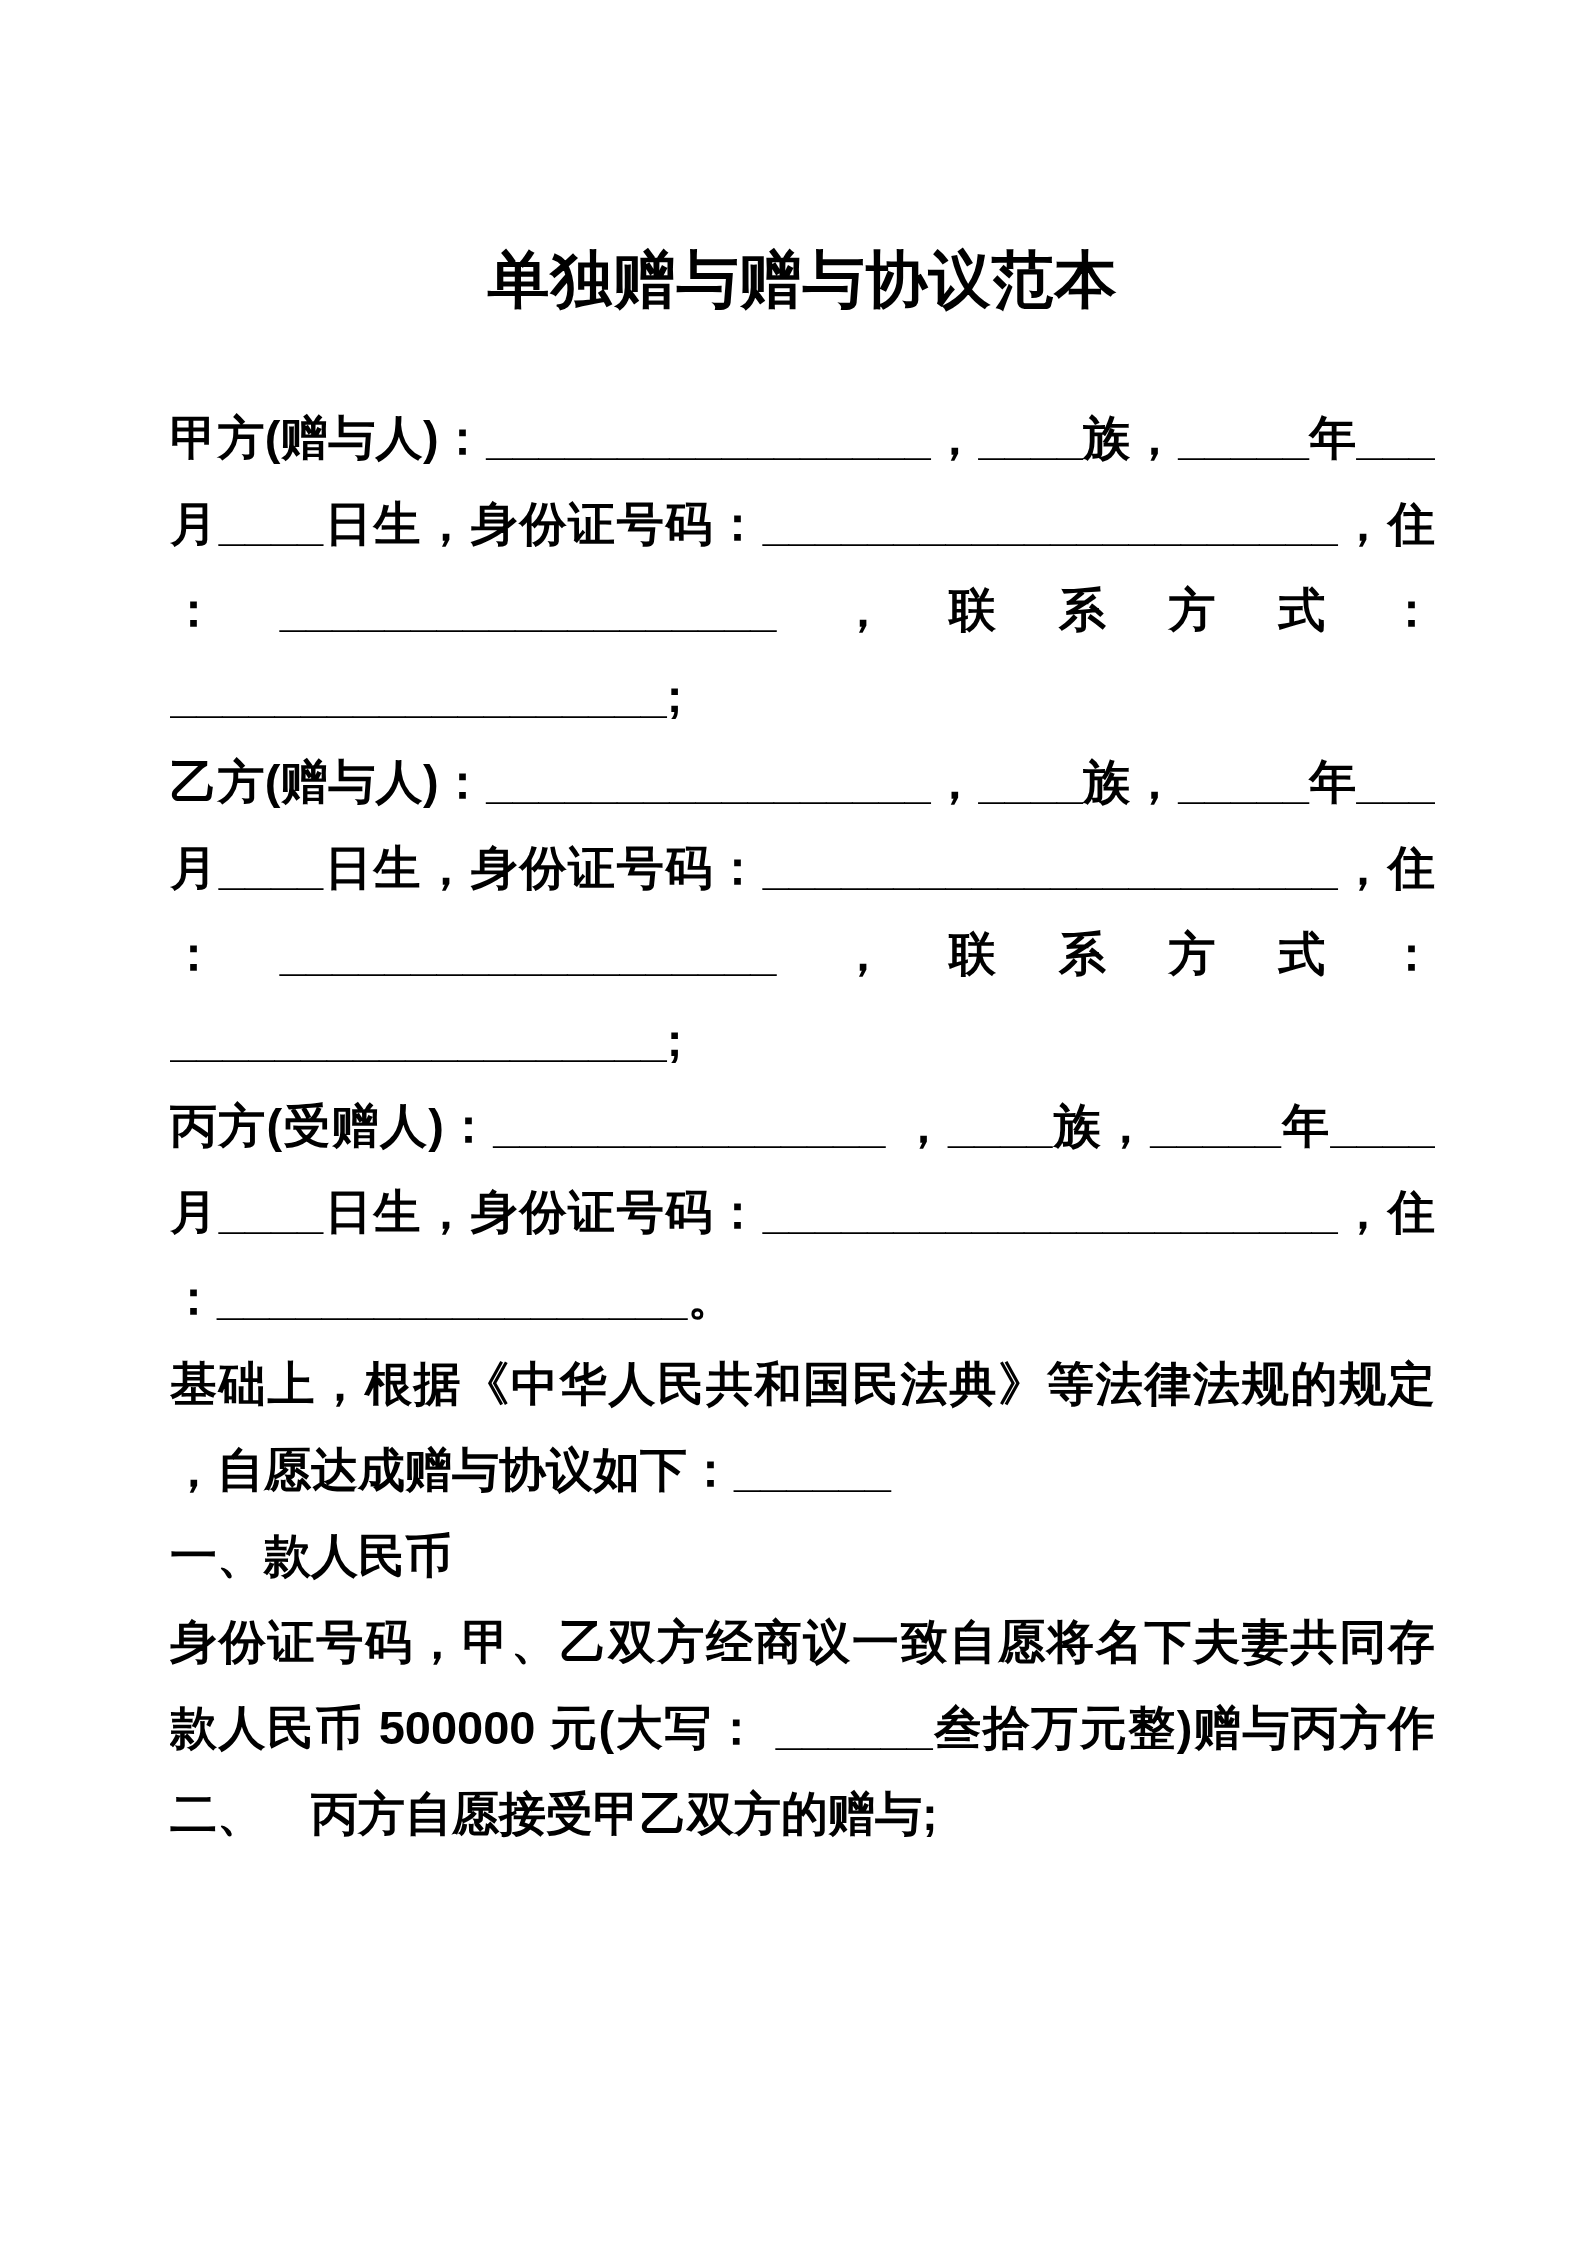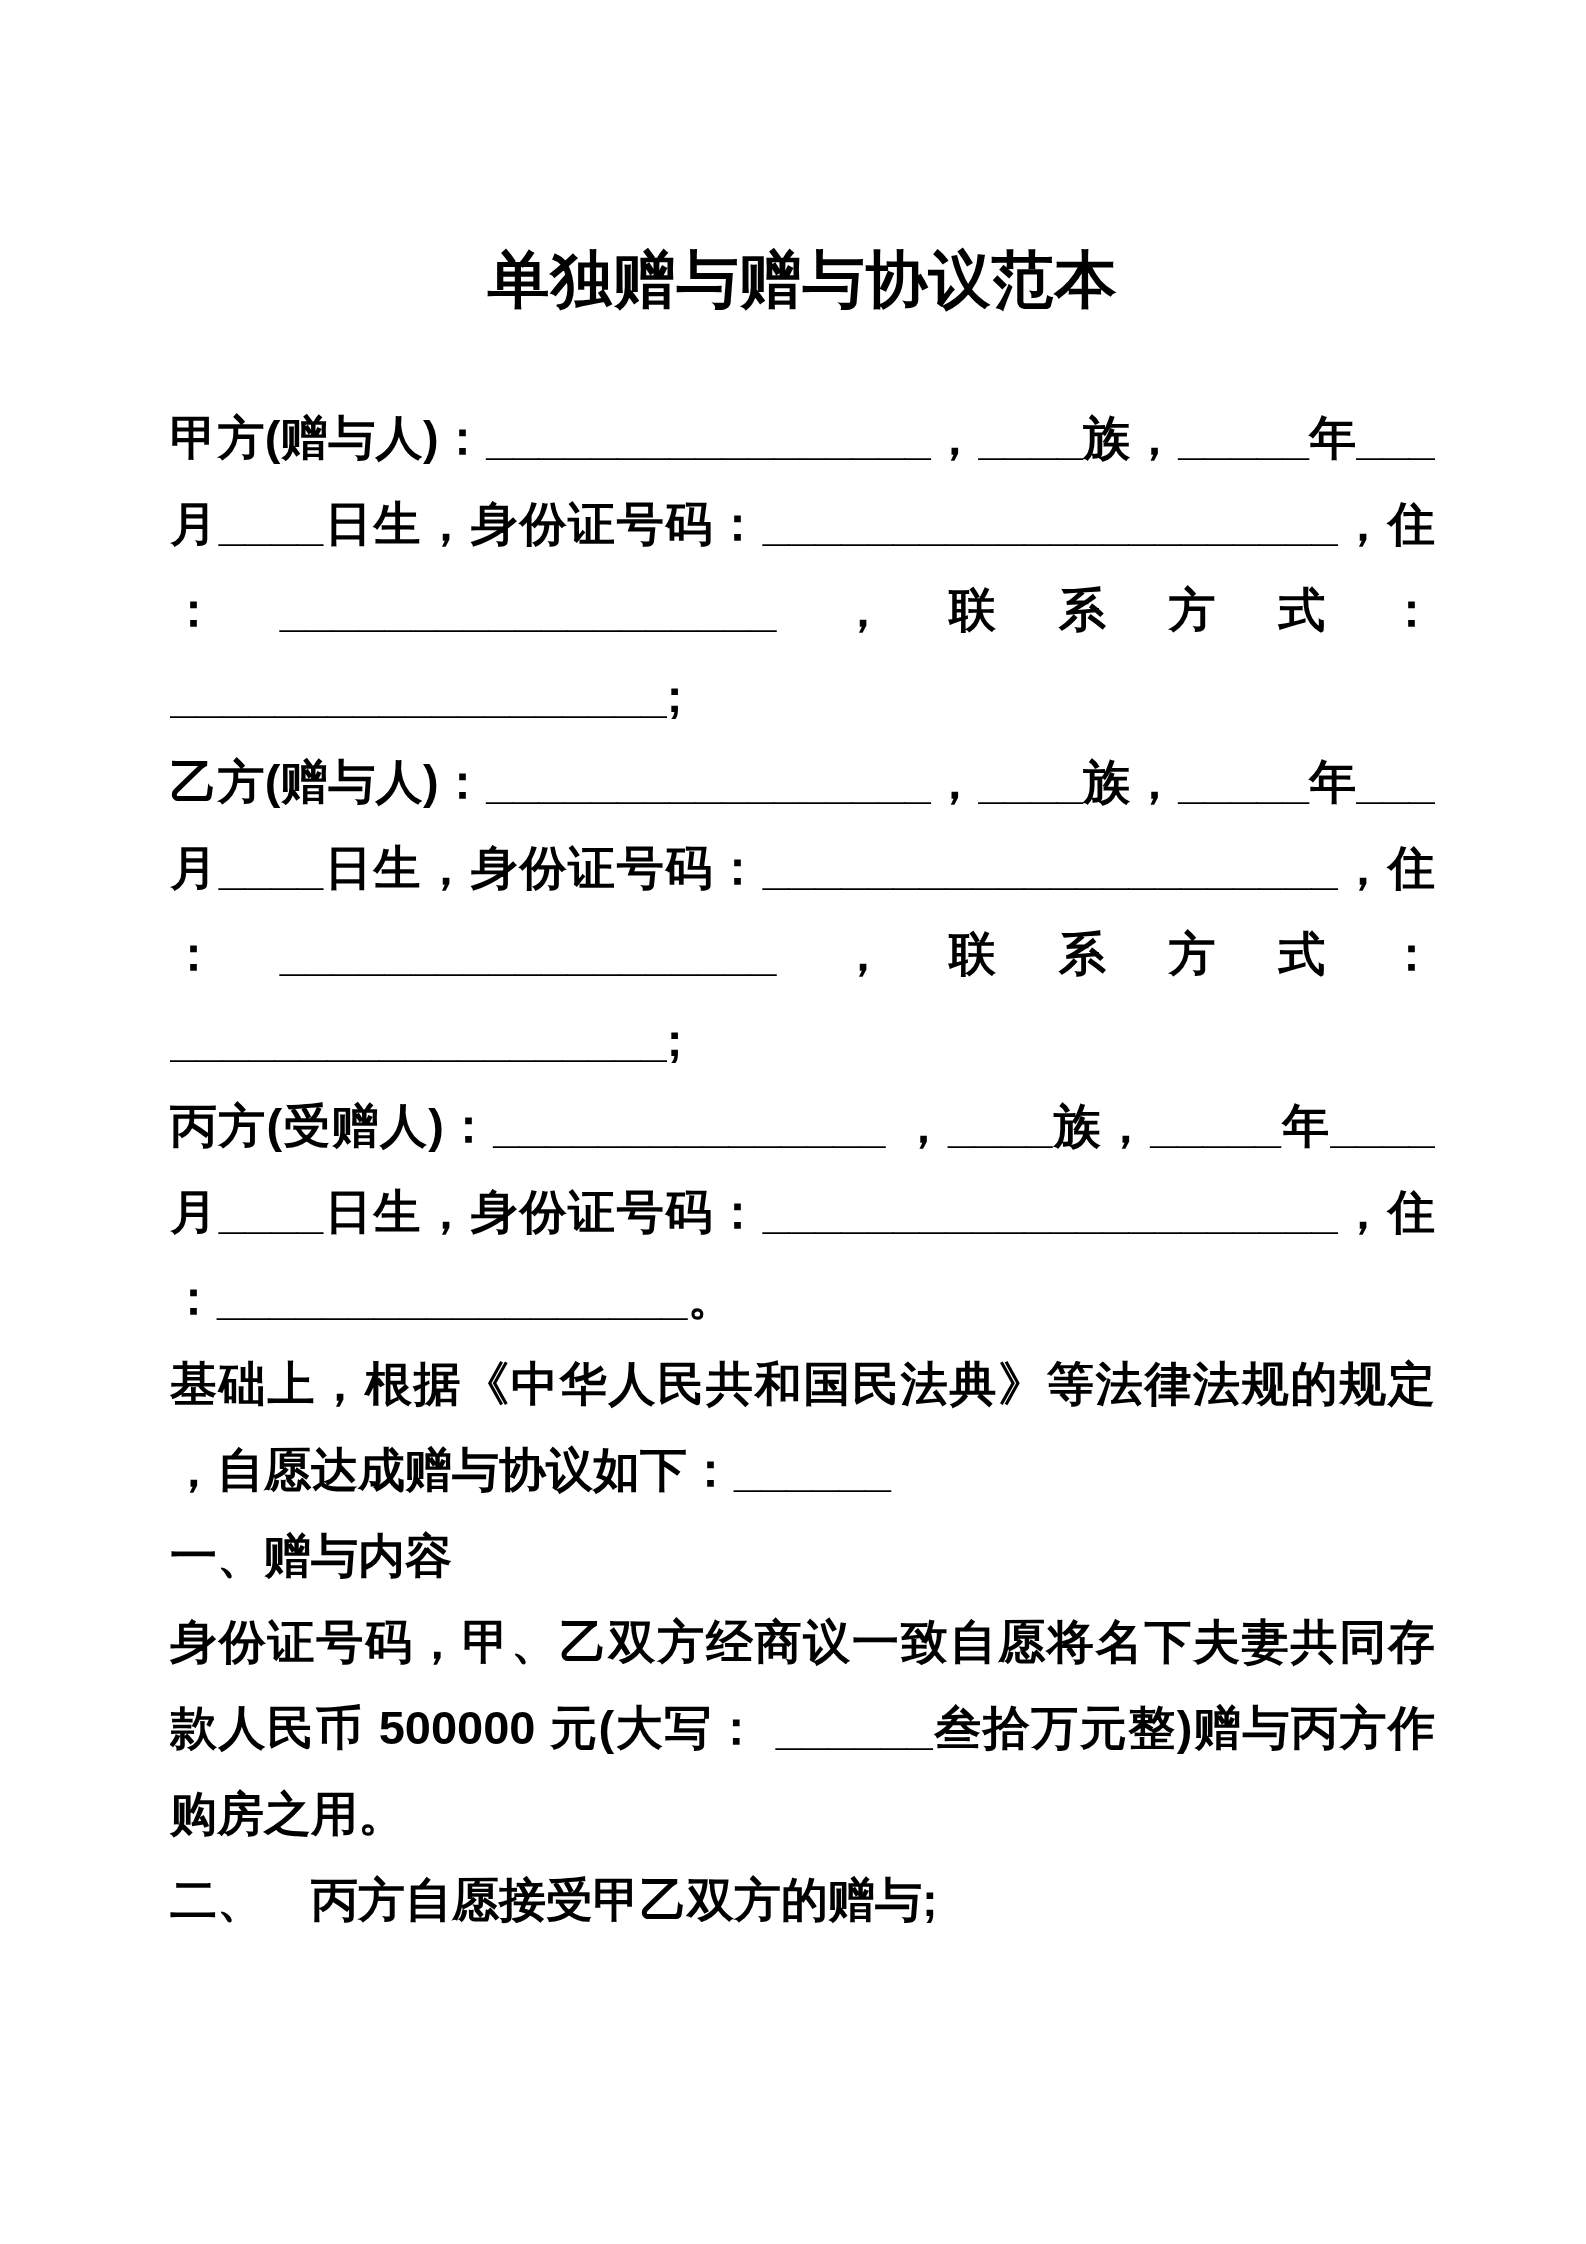--- a/index.html
+++ b/index.html
@@ -63,20 +63,19 @@
     <div class="line stretch">：___________________，联系方式：</div>
     <div class="line">___________________;</div>
 
     <div class="line stretch">丙方(受赠人)：_______________ ，____族，_____年____</div>
     <div class="line stretch">月____日生，身份证号码：______________________，住址</div>
     <div class="line">：__________________。</div>
 
     <div class="line stretch">基础上，根据《中华人民共和国民法典》等法律法规的规定</div>
     <div class="line">，自愿达成赠与协议如下：______</div>
 
-    <div class="line">一、赠与内容</div>
+    <div class="line">一、款人民币</div>
     <div class="line stretch">身份证号码，甲、乙双方经商议一致自愿将名下夫妻共同存</div>
     <div class="line stretch">款人民币 500000 元(大写： ______叁拾万元整)赠与丙方作</div>
-    <div class="line">购房之用。</div>
 
     <div class="line">二、　丙方自愿接受甲乙双方的赠与;</div>
   </div>
 </div>
 
 </body></html>

